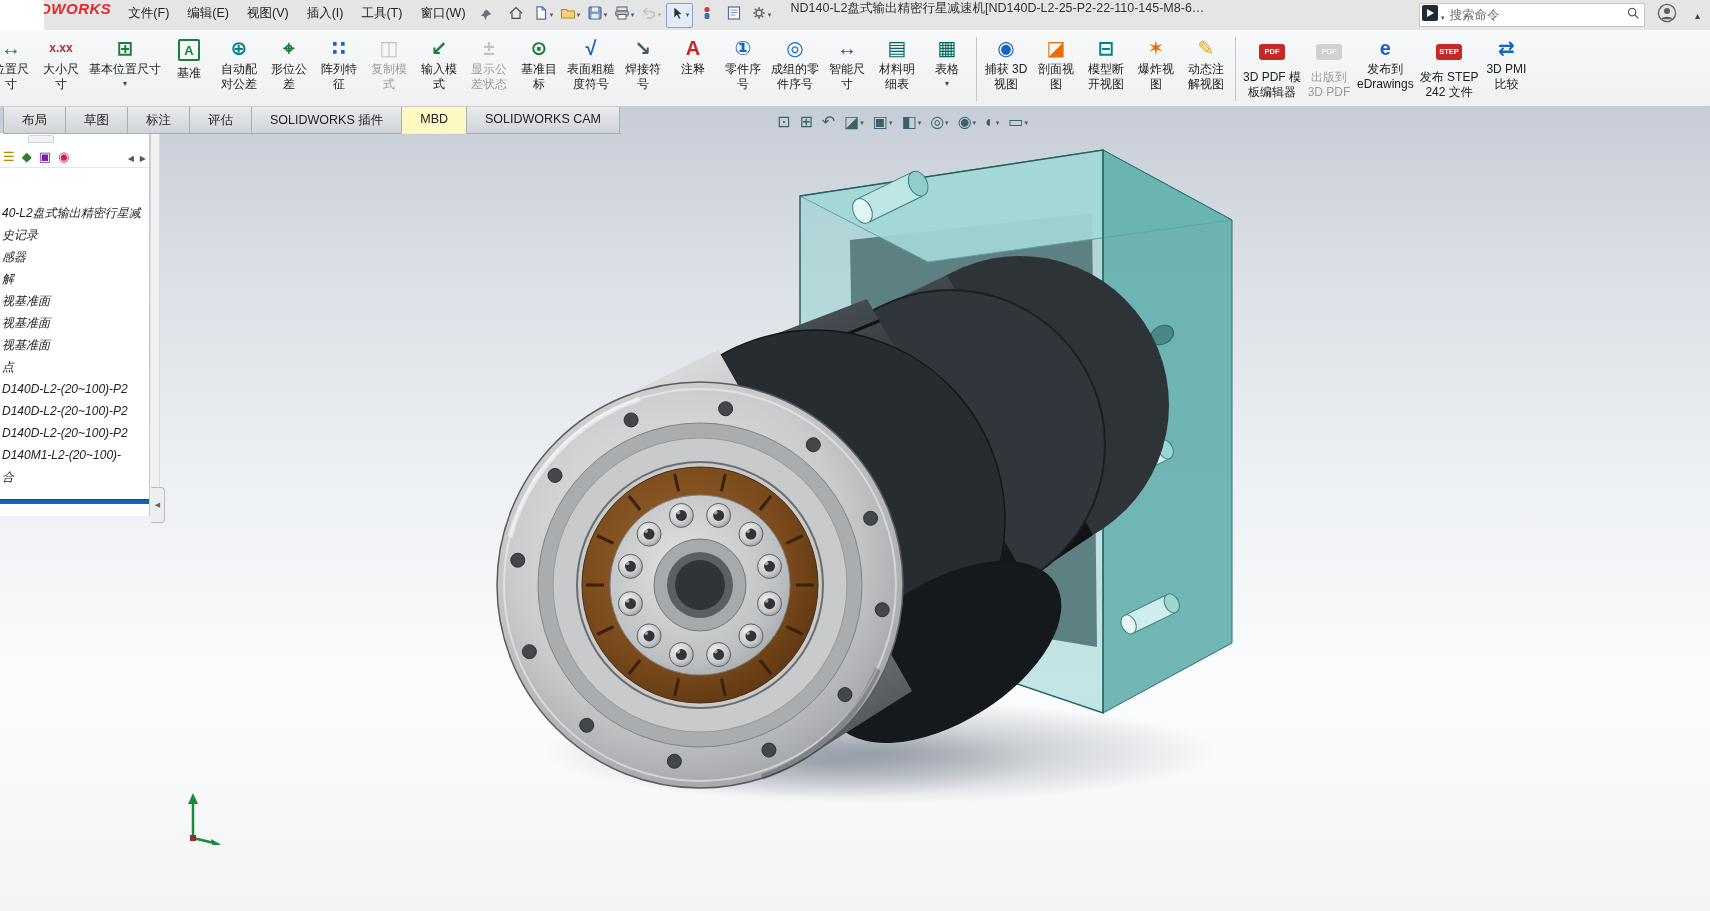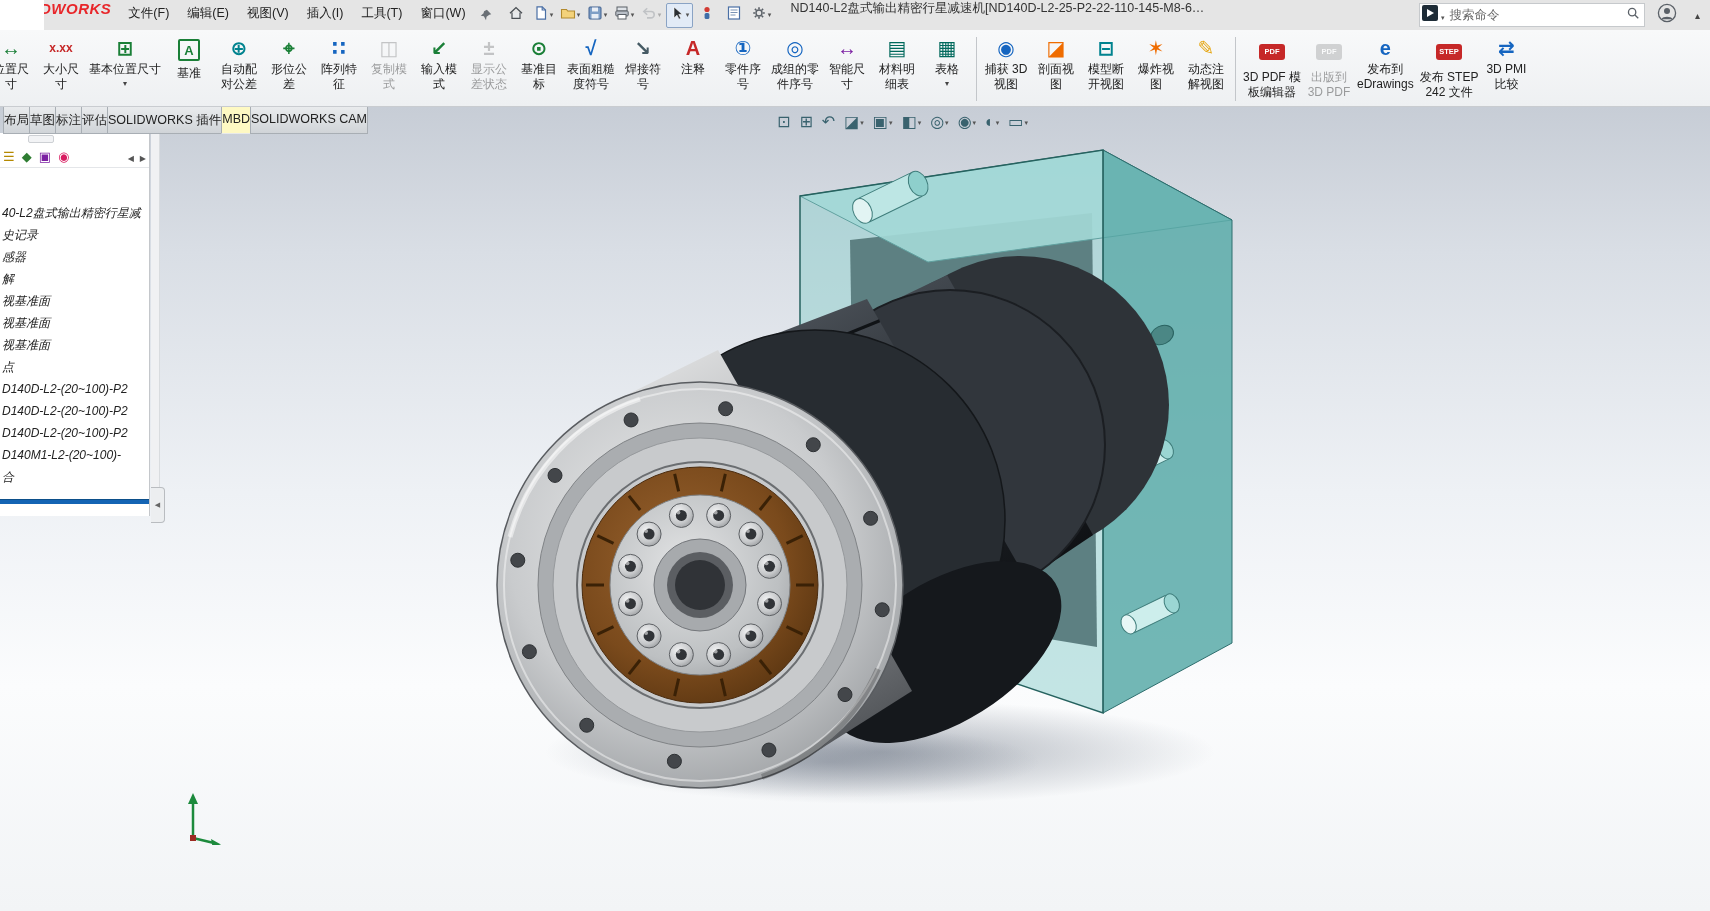--- a/index.html
+++ b/index.html
@@ -39,21 +39,21 @@
   .rdd::after{content:"▾";font-size:8px;color:#444;}
   .rsep{width:1px;background:#c3c6ca;align-self:stretch;margin:5px 4px;}
 
   
   .viewport{position:absolute;top:107px;left:0;right:0;bottom:0;
             background:linear-gradient(180deg,#c7cdd6 0%,#d9dee5 18%,#eef1f5 48%,#fbfcfd 72%,#f2f4f6 100%);}
   .model-svg{position:absolute;left:0;top:0;}
 
   
   .tabs{position:absolute;top:107px;left:0;height:26px;display:flex;z-index:30;padding-left:3px;}
-  .tab{font-size:12.5px;padding:5px 0 0;height:21px;background:linear-gradient(#e9ebed,#d0d4d8);
+  .tab{font-size:12.5px;padding:5px 18px 0;height:21px;background:linear-gradient(#e9ebed,#d0d4d8);
        border:1px solid #a8aeb4;border-top:none;margin-right:-1px;white-space:nowrap;cursor:default;}
   .tab.active{background:#fef9c3;border-bottom-color:#e7e9eb;}
 
   
   .headsup{position:absolute;top:110px;left:774px;height:24px;display:flex;align-items:center;gap:3px;z-index:30;}
   .hbtn{display:flex;align-items:center;padding:1px 3px;color:#39626e;font-size:16px;line-height:1;cursor:default;}
 
   
   .left-panel{position:absolute;top:133px;left:0;width:150px;height:383px;background:#fff;
               border-right:1px solid #c4c7cb;z-index:25;box-sizing:border-box;overflow:hidden;}

